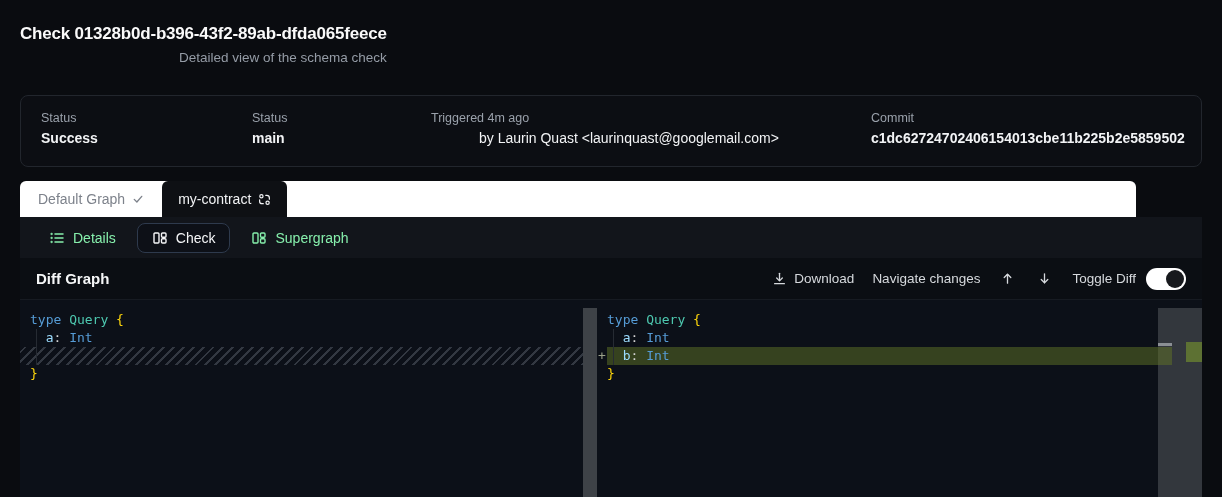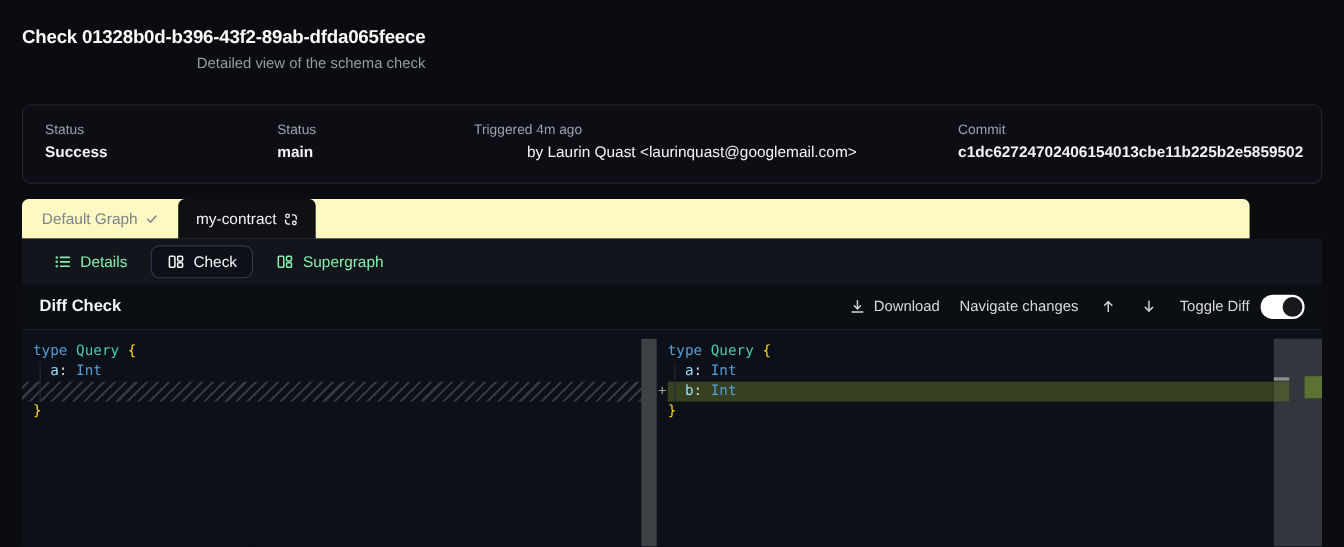--- a/index.html
+++ b/index.html
@@ -20,21 +20,21 @@
   }
   .summary-cell { position:absolute; top:15px; }
   .summary-cell .lbl { font-size:12.5px; color:#9aa1ab; margin-bottom:5px; }
   .summary-cell .val { font-size:14px; color:#f2f3f5; font-weight:700; }
   .summary-cell .val.regular { font-weight:400;padding-left:48px; }
   .cell-status { left:20px; } .cell-service { left:231px; }
   .cell-triggered { left:410px; } .cell-commit { left:850px; }
   
   .tab-strip {
     position:absolute; left:20px; top:181px; width:1116px; height:36px;
-    background:#fef9c3; border-radius:6px 6px 0 0; display:flex; align-items:stretch;
+    background:#ffffff; border-radius:6px 6px 0 0; display:flex; align-items:stretch;
   }
   .graph-tab {
     display:flex; align-items:center; gap:7px; padding:0 18px;
     font-size:14px; color:#7d828b; cursor:pointer; white-space:nowrap;
   }
   .graph-tab.active {
     background:#0e1014; color:#f2f3f5; border-radius:6px 6px 0 0; padding:0 16px;
   }
   .graph-tab .ico { display:flex; align-items:center; color:inherit; }
   
@@ -189,21 +189,21 @@
             <rect x="2" y="3" width="5" height="10" rx="1"></rect>
             <rect x="9.5" y="3" width="4.5" height="4.2" rx="1"></rect>
             <rect x="9.5" y="8.8" width="4.5" height="4.2" rx="1"></rect>
           </svg>
         </span>
         <span>Supergraph</span>
       </div>
     </div>
 
     <div class="diff-header">
-      <div class="diff-title">Diff Check</div>
+      <div class="diff-title">Diff Graph</div>
       <div class="diff-controls">
         <button class="ctl-btn">
           <span class="ico">
             <svg width="15" height="15" viewBox="0 0 16 16" fill="none" stroke="currentColor" stroke-width="1.4" stroke-linecap="round" stroke-linejoin="round">
               <path d="M8 2.5V10"></path>
                 <path d="M5 7.5 8 10.5 11 7.5"></path>
                 <path d="M2.8 13.5h10.4"></path>
             </svg>
           </span>
           <span>Download</span>

